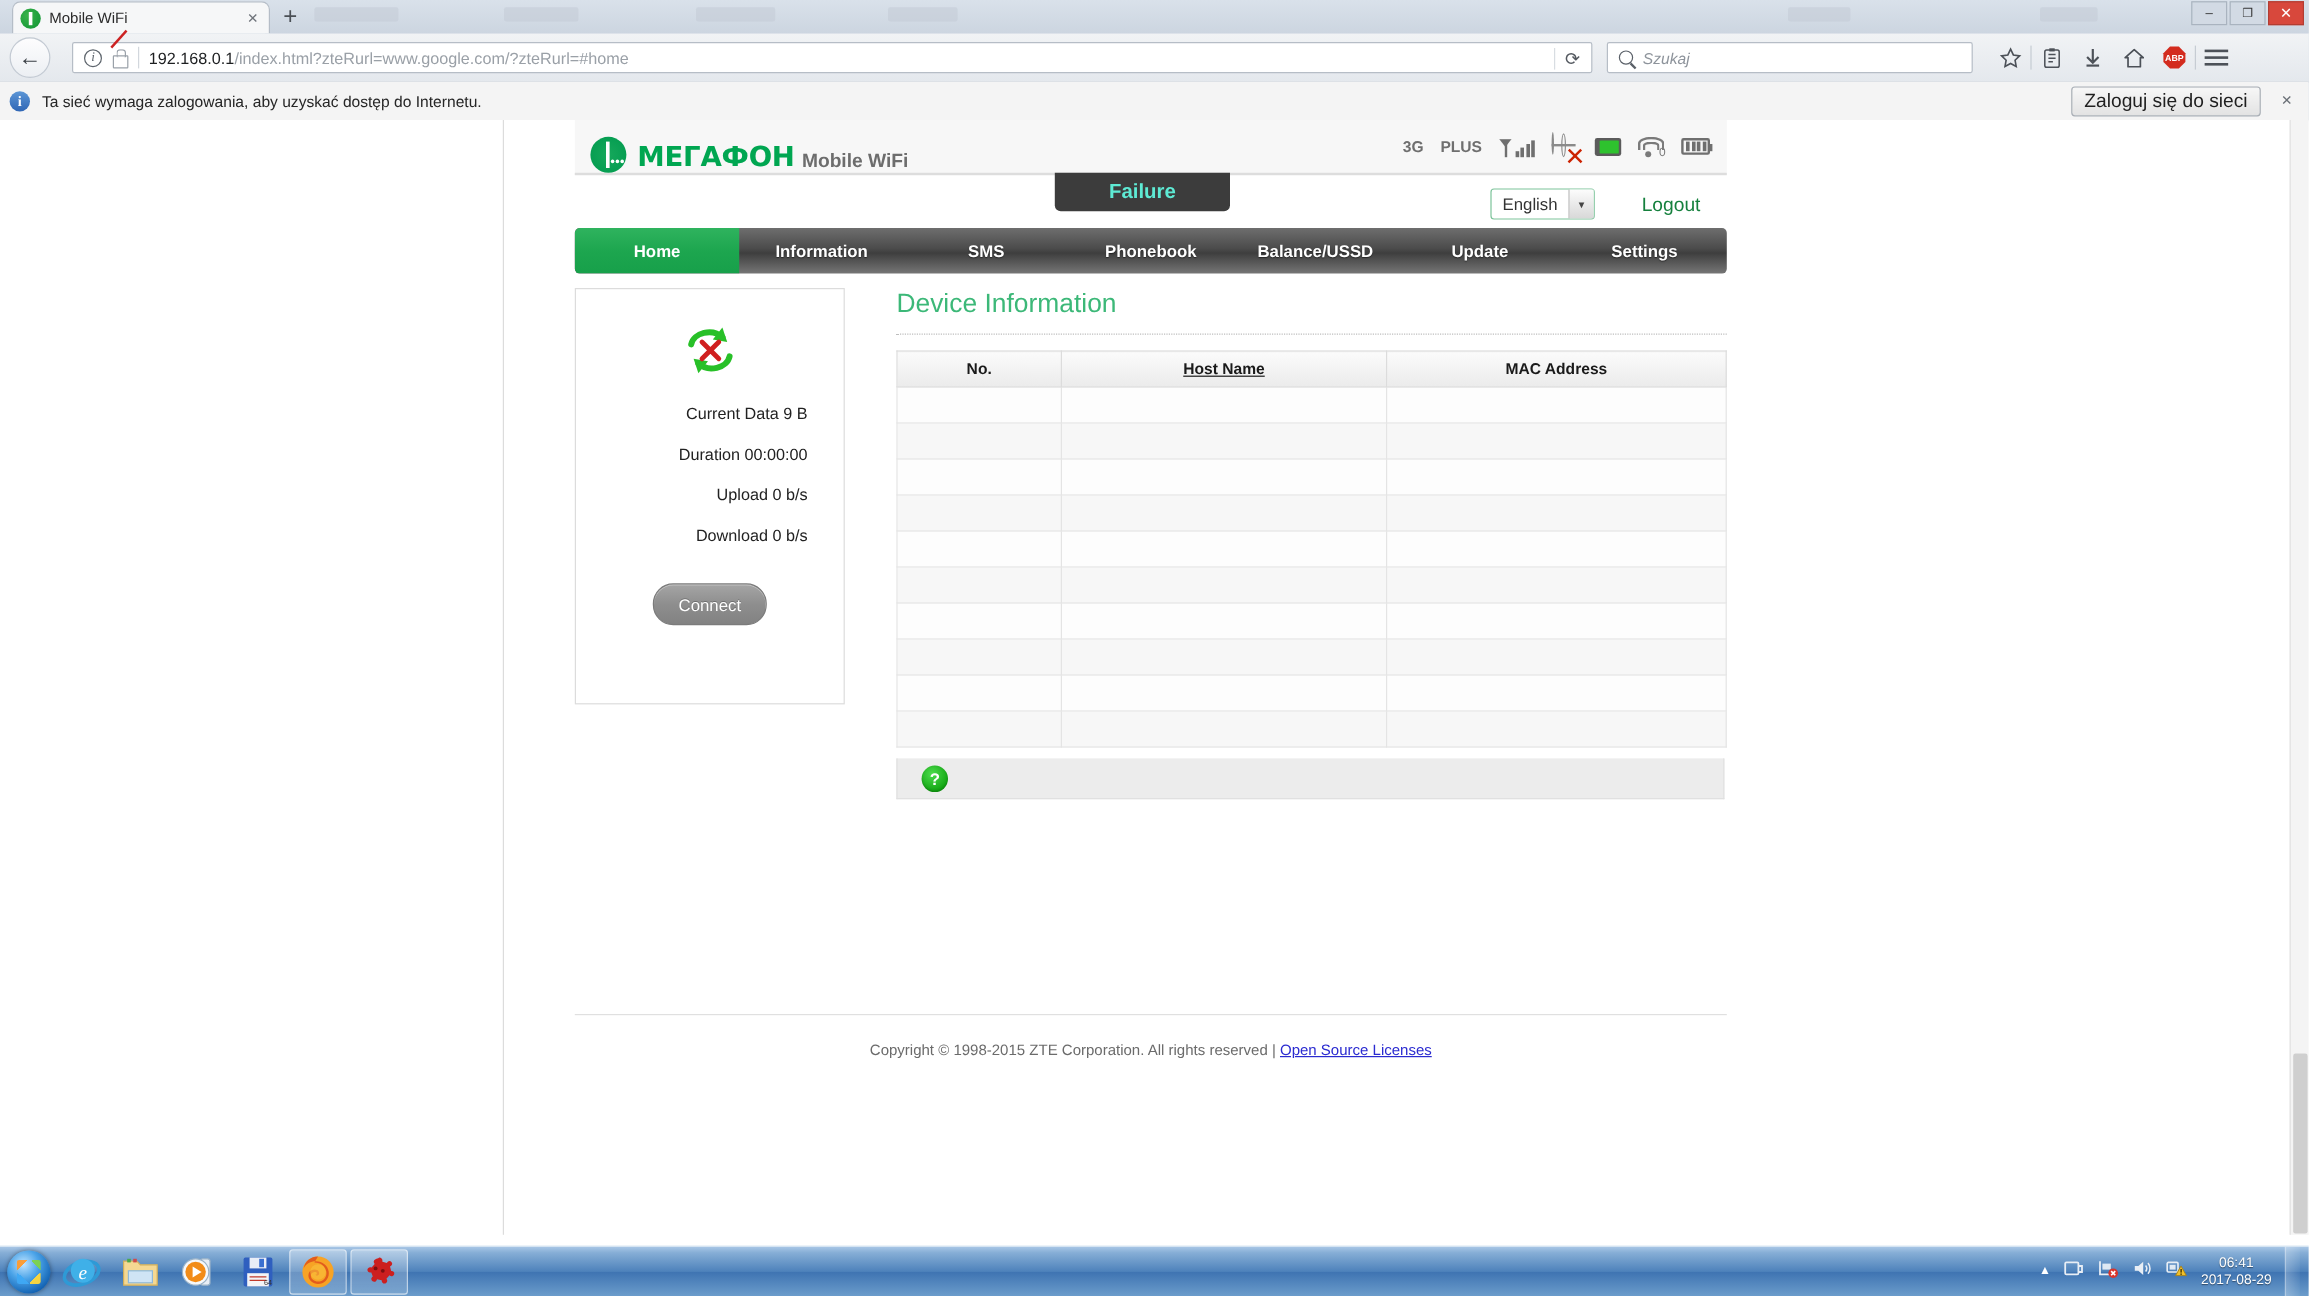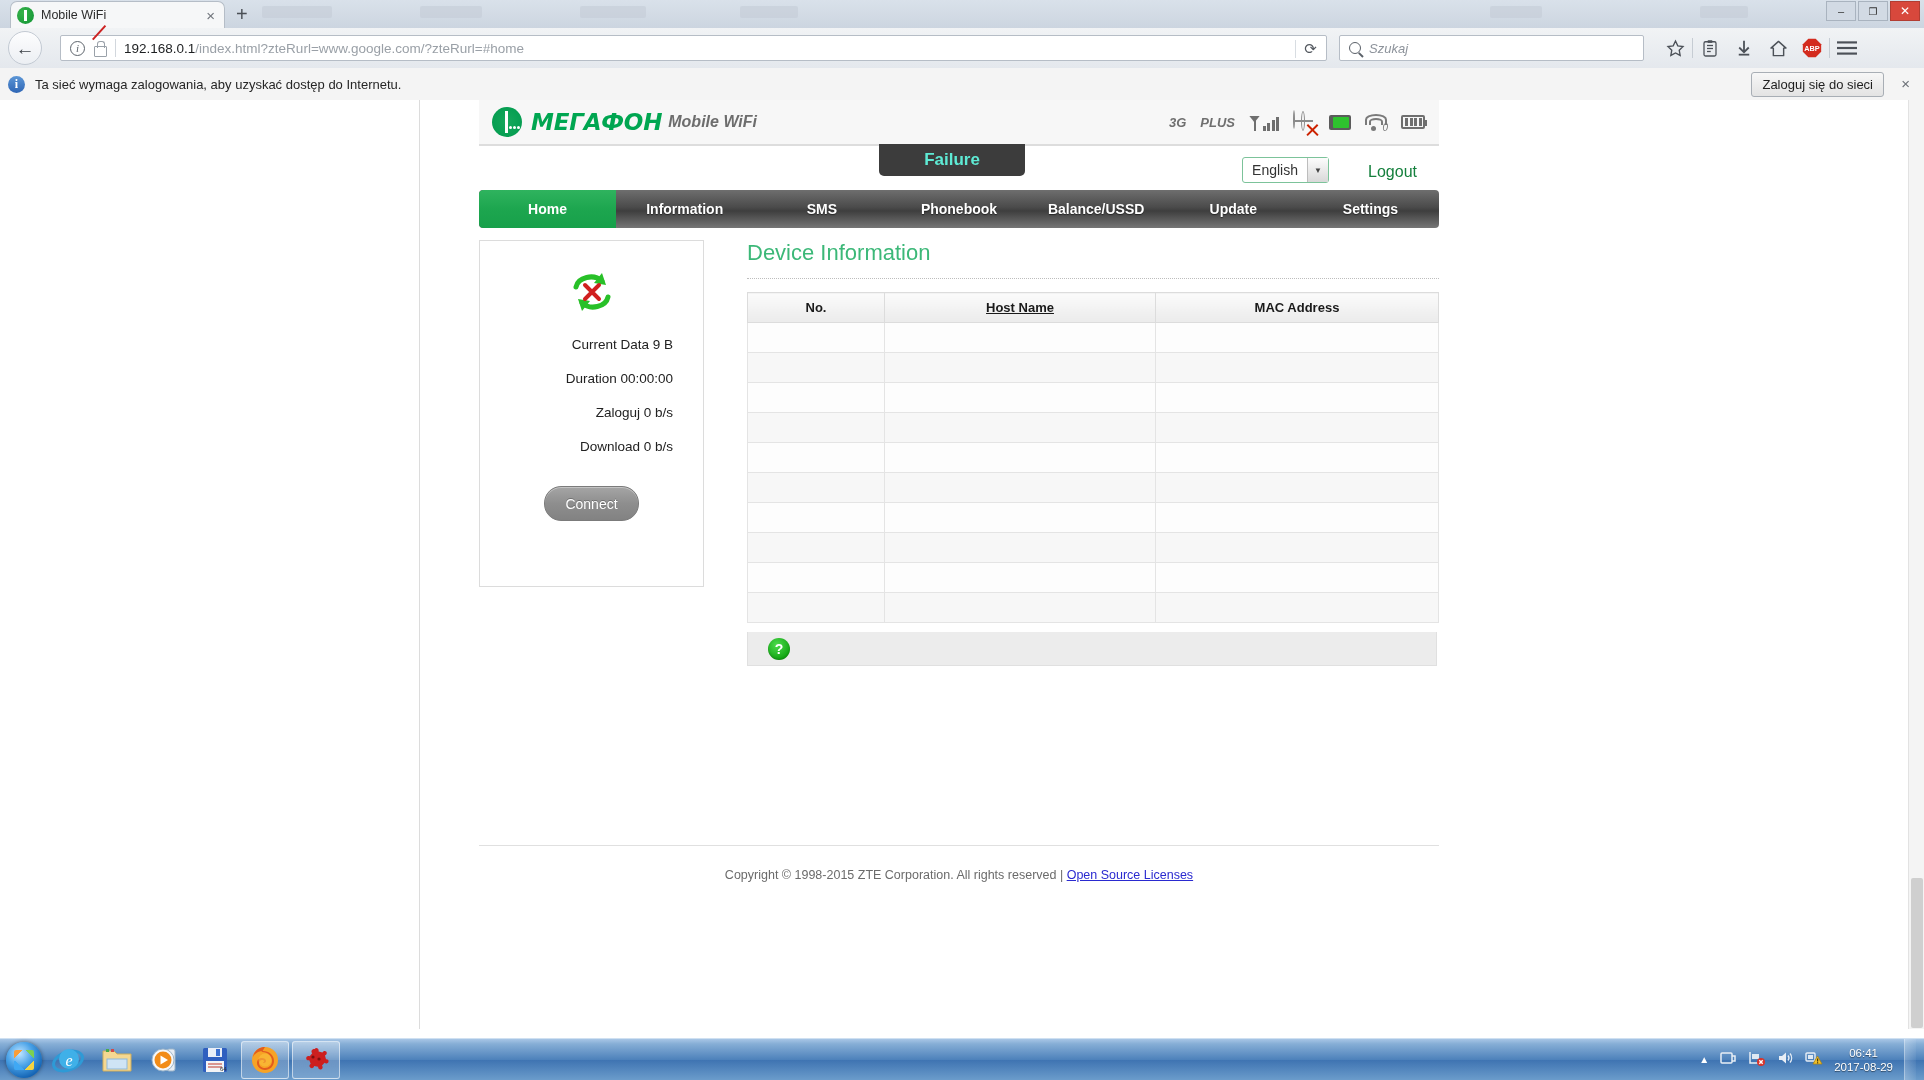--- a/index.html
+++ b/index.html
@@ -73,35 +73,35 @@
 
   .notifbar{position:absolute;left:0;top:68px;width:1924px;height:32px;
     background:#f4f4f4;border-bottom:1px solid #cfd3d8;display:flex;align-items:center;}
   .notif-i{width:17px;height:17px;border-radius:50%;
     background:linear-gradient(to bottom,#5c96d6,#2f66b5);color:#fff;font-size:12px;
     display:flex;align-items:center;justify-content:center;margin-left:8px;
     font-family:"Liberation Serif",serif;font-weight:bold;flex:0 0 auto;}
   .notif-txt{font-size:13px;color:#262626;margin-left:10px;}
   .notif-btn{position:absolute;right:40px;top:4px;height:23px;padding:0 10px;
     background:linear-gradient(to bottom,#f7f7f7,#e3e3e3);border:1px solid #a8aeb5;
-    border-radius:3px;font-size:13px;color:#1f1f1f;display:flex;align-items:center;}
+    border-radius:3px;font-size:16px;color:#1f1f1f;display:flex;align-items:center;}
   .notif-x{position:absolute;right:14px;top:8px;font-size:15px;color:#6b7077;line-height:1;}
 
   
   .viewport{position:absolute;left:0;top:100px;width:1924px;height:929px;background:#ffffff;}
   .vline{position:absolute;left:419px;top:0;width:1px;height:929px;background:#dcdcdc;}
   .scrollbar{position:absolute;right:0;top:0;width:15px;height:929px;background:#f4f4f4;
     border-left:1px solid #e2e2e2;}
   .scroll-thumb{position:absolute;right:1px;top:778px;width:12px;height:150px;
     background:#cfcfcf;border-radius:2px;}
 
   .zte{position:absolute;left:479px;top:0;width:960px;}
 
   .zte-header{position:relative;height:44px;background:#f7f7f7;
-    border-bottom:2px solid #dddddd;display:flex;align-items:center;font-style:italic;}
+    border-bottom:2px solid #dddddd;display:flex;align-items:flex-end;}
   .mf-logo{width:30px;height:30px;border-radius:50%;background:#00a651;
     position:relative;margin-left:13px;flex:0 0 auto;
     background:radial-gradient(circle at 50% 50%,#16a85b,#009a4e);}
   .mf-logo .bar{position:absolute;left:13px;top:4px;width:3px;height:22px;background:#ffffff;}
   .mf-logo .d1,.mf-logo .d2,.mf-logo .d3{position:absolute;width:3px;height:3px;
     background:#ffffff;border-radius:50%;top:19px;}
   .mf-logo .d1{left:17px;} .mf-logo .d2{left:21px;} .mf-logo .d3{left:25px;}
   .mf-word{font-size:23px;font-weight:bold;color:#00a651;margin-left:9px;
     letter-spacing:-0.2px;font-family:"DejaVu Sans",sans-serif;}
   .mf-sub{font-size:16px;color:#6d6d6d;font-weight:bold;margin-left:6px;}
@@ -408,21 +408,21 @@
 
           <div class="stat" style="margin-top:96px;">
             <span>Current Data</span>
             <span>9 B</span>
           </div>
           <div class="stat" style="margin-top:19px;">
             <span>Duration</span>
             <span>00:00:00</span>
           </div>
           <div class="stat" style="margin-top:19px;">
-            <span>Zaloguj</span>
+            <span>Upload</span>
             <span>0 b/s</span>
           </div>
           <div class="stat" style="margin-top:19px;">
             <span>Download</span>
             <span>0 b/s</span>
           </div>
 
           <div class="connect-wrap">
             <div class="connect-btn">Connect</div>
           </div>

